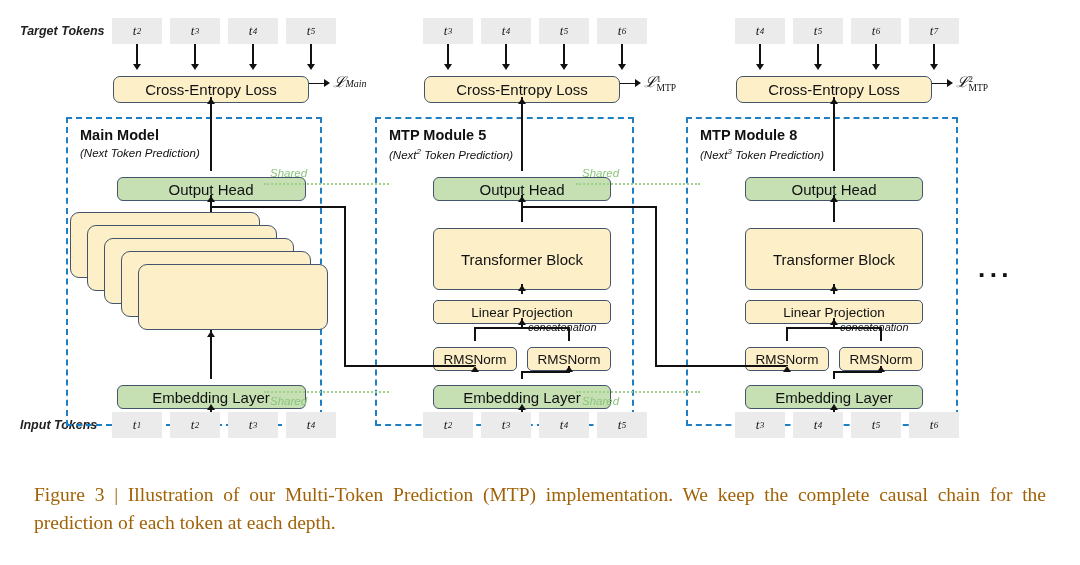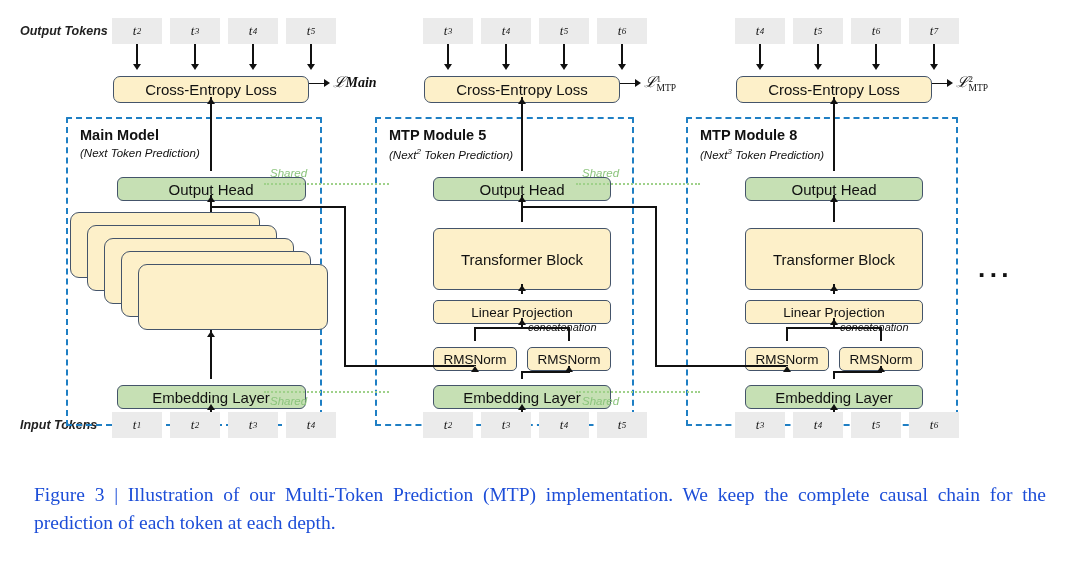--- a/index.html
+++ b/index.html
@@ -78,46 +78,46 @@
   .shared-label{
     font-style:italic;font-size:11.5px;color:#8bc47c;white-space:nowrap;line-height:1;
   }
 
   
   .loss-sym{
     font-family:"Liberation Serif", serif;font-size:14px;color:#111;
     white-space:nowrap;line-height:1;
   }
   .loss-sym .cal{font-style:italic;font-size:15px;}
-  .loss-sym .sub{font-size:14px;font-weight:bold;}
+  .loss-sym .sub{font-size:10px;}
   .loss-sym .stack{display:inline-block;vertical-align:middle;
                    text-align:left;line-height:1.0;}
   .loss-sym .stack .sup{font-size:9px;display:block;}
   .loss-sym .stack .sb{font-size:9.5px;display:block;}
 
   
   .concat{
     font-style:italic;font-size:11px;color:#111;white-space:nowrap;line-height:1;
   }
 
   
   .ellipsis{font-size:26px;font-weight:700;color:#111;letter-spacing:3px;line-height:1;}
 
   
   .caption{
     position:absolute;left:34px;top:481px;width:1012px;
-    font-family:"Liberation Serif", serif;font-size:19.5px;color:#1d4ed8;
+    font-family:"Liberation Serif", serif;font-size:19.5px;color:#a16207;
     line-height:1.42;text-align:justify;
   }
 </style>
 </head>
 <body>
 
 <div id="fig">
-    <div class="side-label abs" style="left: 20px; top: 25px;">Output Tokens</div>
+    <div class="side-label abs" style="left: 20px; top: 25px;">Target Tokens</div>
     <div class="side-label abs" style="left: 20px; top: 419px;">Input Tokens</div>
     <div class="tok abs" style="left: 112px; top: 18px; width: 50px; height: 26px;">t<span class="sub">2</span></div>
     <div class="vline abs" style="left: 136.2px; top: 44px; width: 1.6px; height: 21px;"></div>
     <div class="arrow-down abs" style="left: 132.5px; top: 63.5px;"></div>
     <div class="tok abs" style="left: 170px; top: 18px; width: 50px; height: 26px;">t<span class="sub">3</span></div>
     <div class="vline abs" style="left: 194.2px; top: 44px; width: 1.6px; height: 21px;"></div>
     <div class="arrow-down abs" style="left: 190.5px; top: 63.5px;"></div>
     <div class="tok abs" style="left: 228px; top: 18px; width: 50px; height: 26px;">t<span class="sub">4</span></div>
     <div class="vline abs" style="left: 252.2px; top: 44px; width: 1.6px; height: 21px;"></div>
     <div class="arrow-down abs" style="left: 248.5px; top: 63.5px;"></div>

